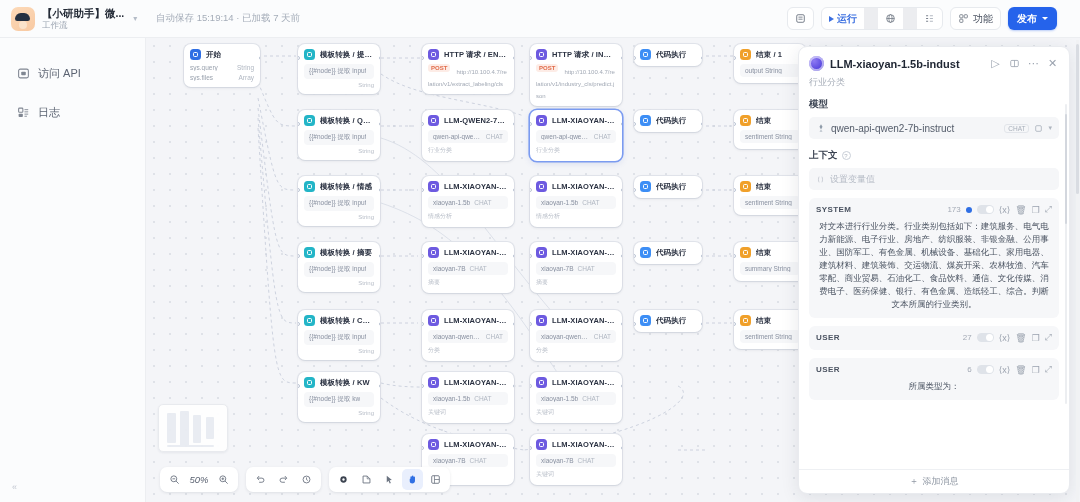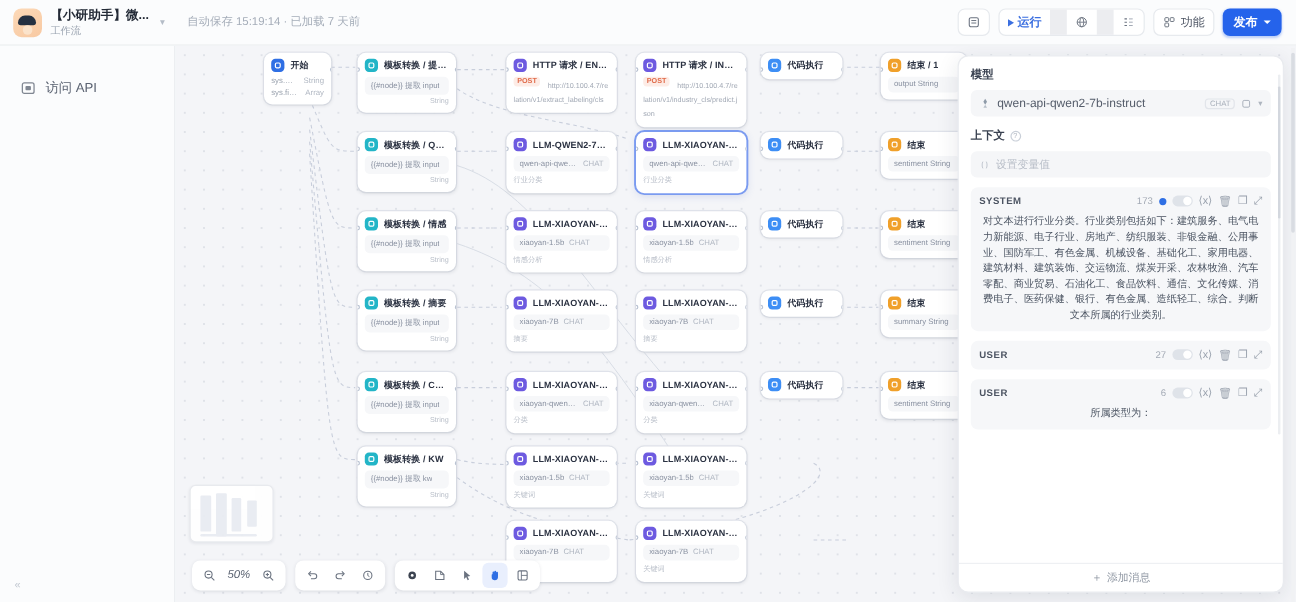--- a/index.html
+++ b/index.html
@@ -38,21 +38,21 @@
     font-size: 10.5px; font-weight: 700; color:#232a36; white-space: nowrap;
     overflow: hidden; text-overflow: ellipsis; max-width: 86px; line-height: 13px;
   }
   .brand-sub { font-size: 8.5px; color:#9aa3b0; line-height: 11px; }
   .brand-caret { font-size: 8px; color:#b4bcc7; margin-left: 2px; }
 
   .autosave {
     font-size: 9.5px; color: #a5adb9; margin-left: 10px; white-space: nowrap;
   }
 
-  .top-actions { margin-left: auto; display:flex; align-items:center; gap:7px; padding-right: 12px; }
+  .top-actions { margin-left: auto; display:flex; align-items:center; gap:7px; padding-right: 23px; }
   .tb-btn {
     height: 23px; background:#fff; border:1px solid #e7eaee; border-radius: 6px;
     display:flex; align-items:center; gap:4px; padding: 0 7px; cursor: pointer;
     font-size: 10px; color:#4b5362;
   }
   .tb-group {
     height: 23px; background:#fff; border:1px solid #e7eaee; border-radius:6px;
     display:flex; align-items:center; cursor:pointer;
   }
   .tb-group > div { display:flex; align-items:center; gap:3px; padding: 0 7px; height:100%; }
@@ -257,20 +257,28 @@
     </div>
   </div>
 
   <div class="sidebar">
     <div class="side-item">
       <svg class="si-ic" viewBox="0 0 16 16">
         <rect x="2" y="2.6" width="12" height="10.8" rx="2" fill="none" stroke="#6b7380" stroke-width="1.3"></rect>
         <rect x="5.2" y="5.8" width="5.6" height="4.4" rx="1" fill="#6b7380"></rect>
       </svg>
       <span>访问 API</span>
+    </div>
+    <div class="side-item">
+      <svg class="si-ic" viewBox="0 0 16 16">
+        <rect x="2" y="2.6" width="5.2" height="5.2" rx="1" fill="none" stroke="#6b7380" stroke-width="1.3"></rect>
+        <rect x="2" y="9.5" width="5.2" height="4" rx="1" fill="#6b7380"></rect>
+        <path d="M9.2 4.5h4.6M9.2 7.2h4.6M9.2 10h4.6M9.2 12.6h3" stroke="#6b7380" stroke-width="1.1"></path>
+      </svg>
+      <span>日志</span>
     </div>
     <div class="side-bottom">«</div>
   </div>
 
   <div class="canvas">
 
     <svg class="edges">
       <g fill="none" stroke="#c8cedb" stroke-width="0.9" stroke-dasharray="3 3">
         <path d="M112 18 H150"></path>
         <path d="M235 20 H275"></path>
@@ -298,21 +306,21 @@
         <path d="M532 348 C 556 360, 500 398, 378 412"></path>
         <path d="M235 360 C 262 380, 300 400, 378 412"></path>
         <path d="M532 412 H560"></path>
       </g>
       <g fill="none" stroke="#d6dbe4" stroke-width="0.8">
         <path d="M235 100 C 300 120, 340 200, 420 290"></path>
         <path d="M235 165 C 310 190, 350 240, 420 348"></path>
       </g>
     </svg>
 
-    <div class="node" style="left:38px; top:6px; width:56px;margin-left:36px;">
+    <div class="node" style="left:38px; top:6px; width:76px;">
       <div class="nd-head">
           <span class="nd-ic ic-blue"></span>
         <span class="nd-title">开始</span>
         </div>
       <div class="nd-body">
         <div class="nd-row">
             <span class="nd-k">sys.query</span>
           <span class="nd-v">String</span>
           </div>
         <div class="nd-row">
@@ -751,20 +759,36 @@
           <svg width="11" height="11" viewBox="0 0 16 16">
             <rect x="2.5" y="2.5" width="11" height="11" rx="1.6" fill="none" stroke="#6b7380" stroke-width="1.3"></rect>
             <path d="M6.5 2.5v11M6.5 8h7" stroke="#6b7380" stroke-width="1.1"></path>
           </svg>
         </div>
       </div>
     </div>
   </div>
 
   <div class="panel">
+    <div class="p-head">
+      <div class="p-title-row">
+        <span class="p-logo"></span>
+        <span class="p-title">LLM-xiaoyan-1.5b-indust</span>
+        <span class="p-ic">▷</span>
+        <span class="p-ic">
+          <svg width="11" height="11" viewBox="0 0 16 16">
+              <rect x="2.5" y="3.5" width="11" height="9" rx="1.6" fill="none" stroke="#9aa2ae" stroke-width="1.2"></rect>
+              <path d="M8 3.5v9" stroke="#9aa2ae" stroke-width="1.1"></path>
+            </svg>
+        </span>
+        <span class="p-ic">⋯</span>
+        <span class="p-ic">✕</span>
+      </div>
+      <div class="p-sub">行业分类</div>
+    </div>
 
     <div class="p-body">
       <div class="p-label">
         <span>模型</span>
       </div>
       <div class="sel-box">
         <svg width="10" height="10" viewBox="0 0 16 16">
           <path d="M8 2l2.4 4.1L8 10.2 5.6 6.1z" fill="#8f9ba9"></path>
             <path d="M8 10.2L10.4 14H5.6z" fill="#b7bfc9"></path>
         </svg>

